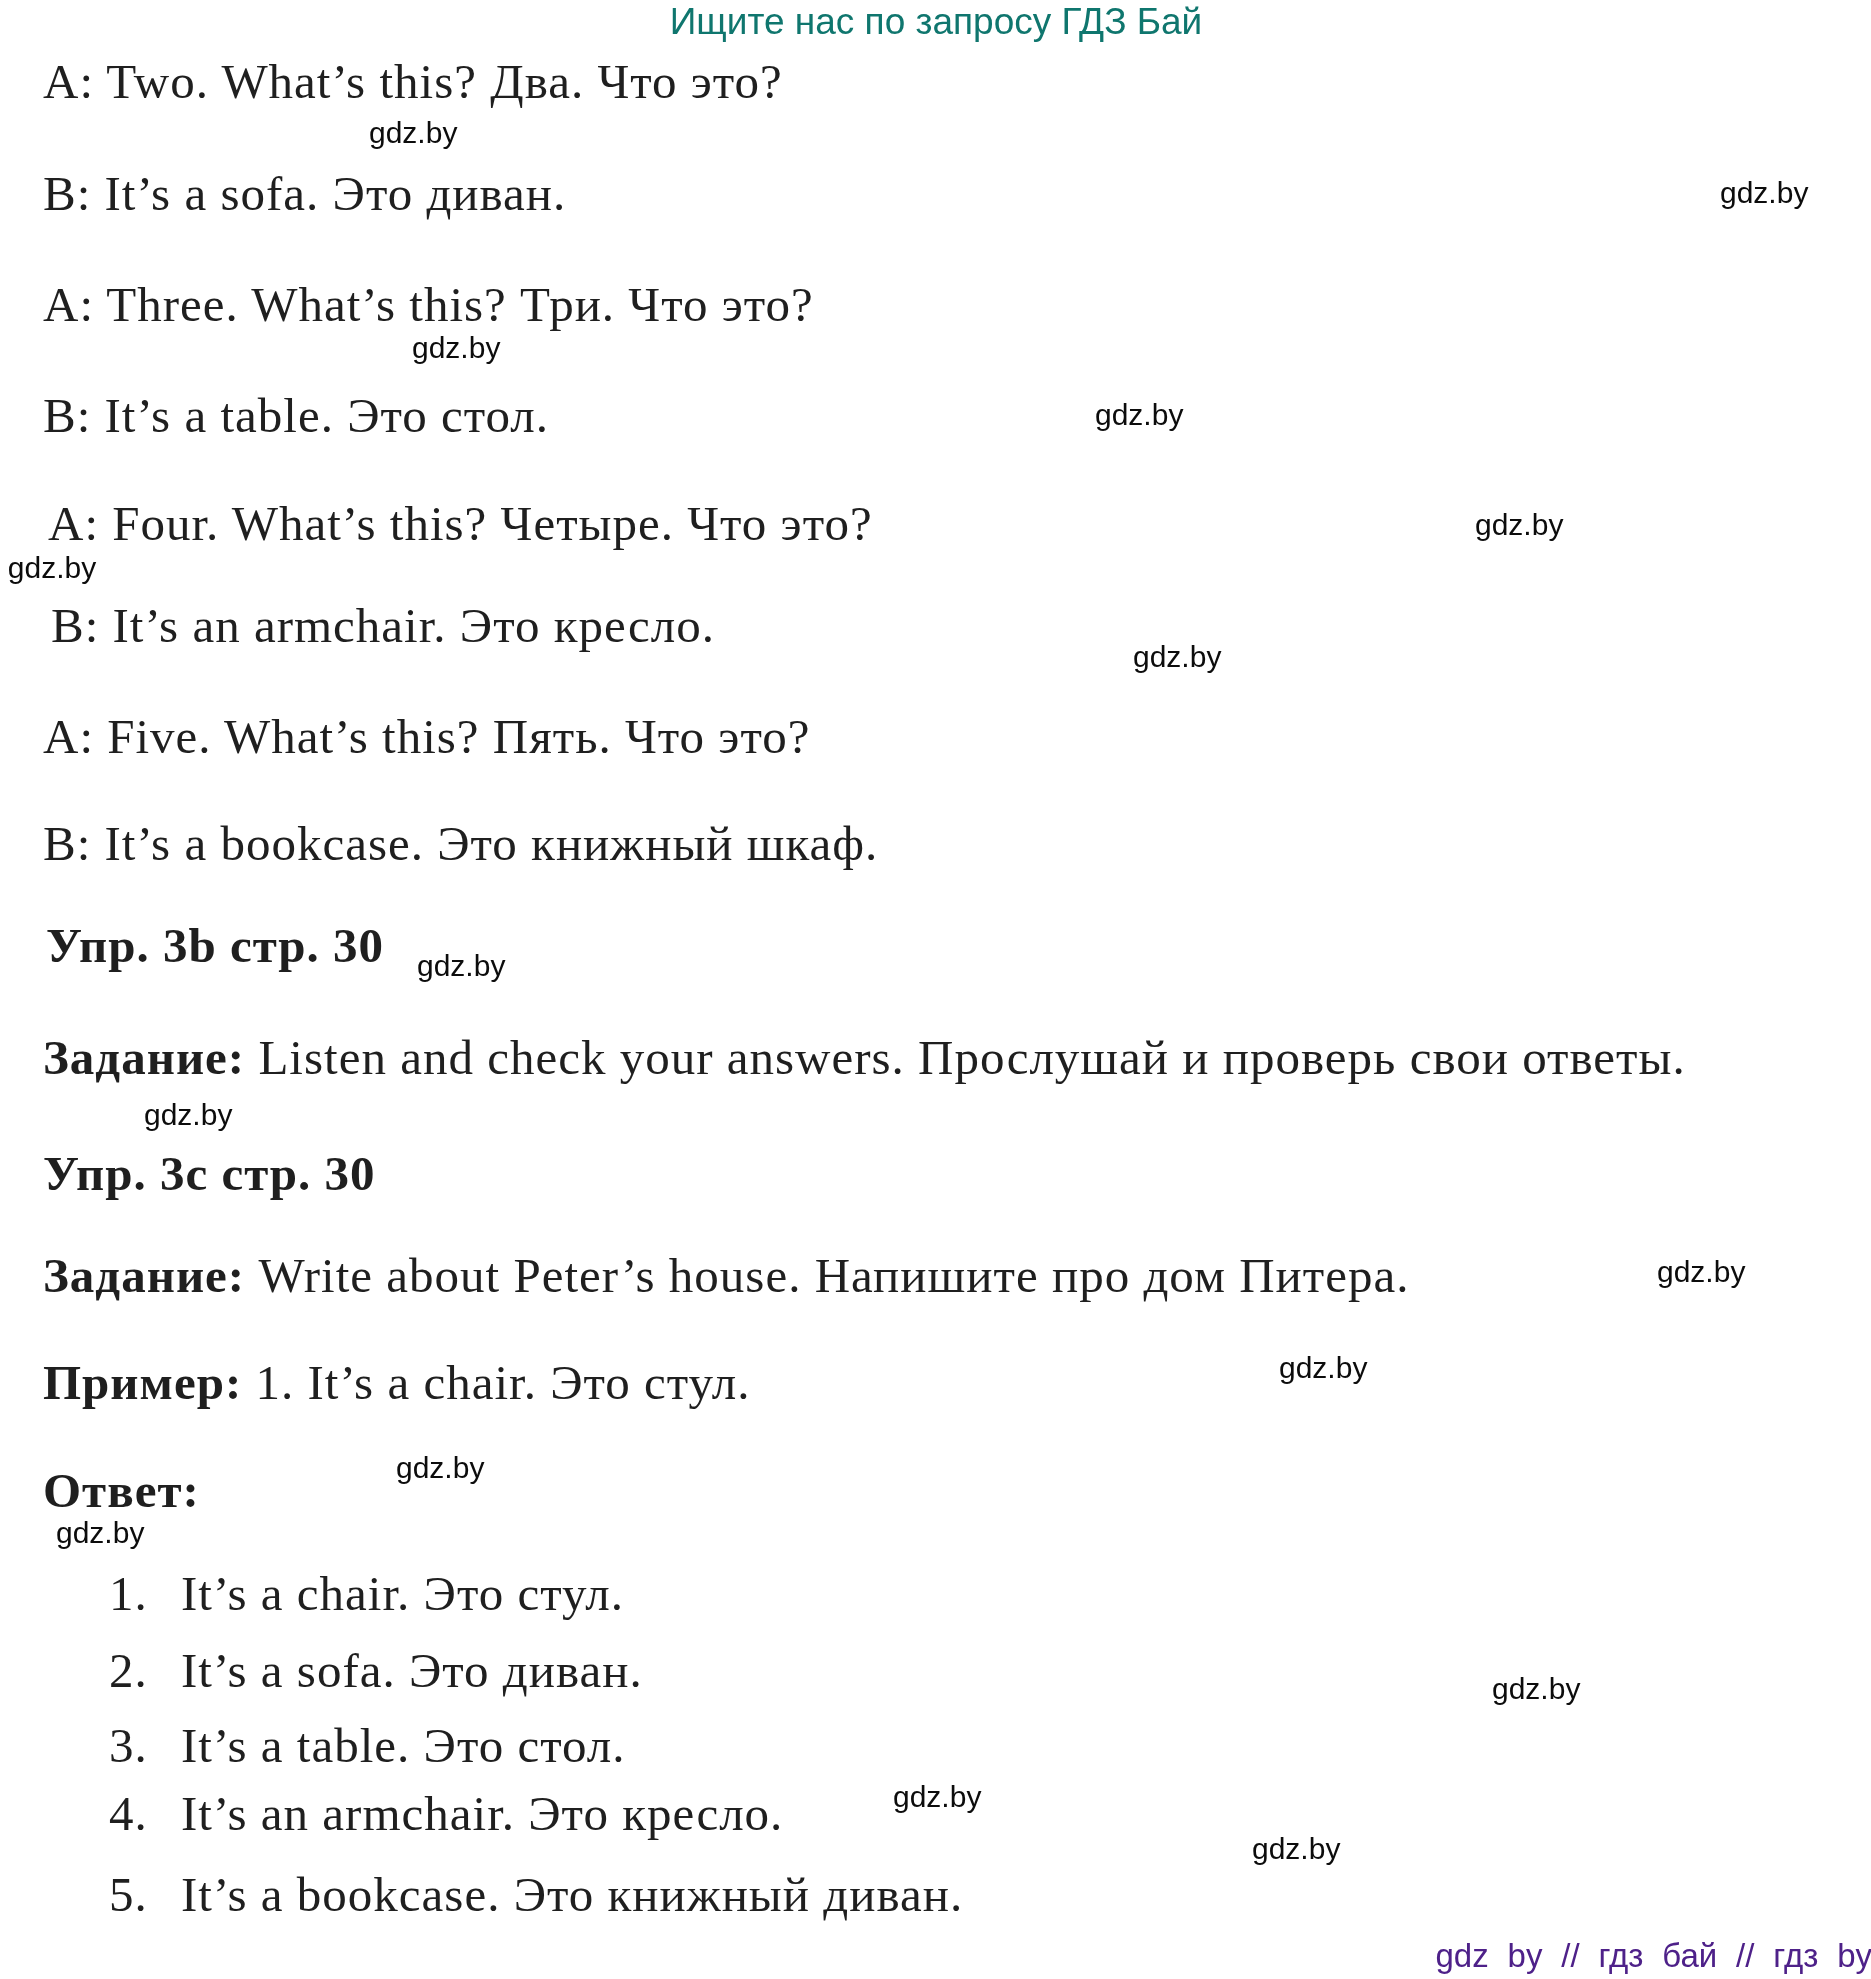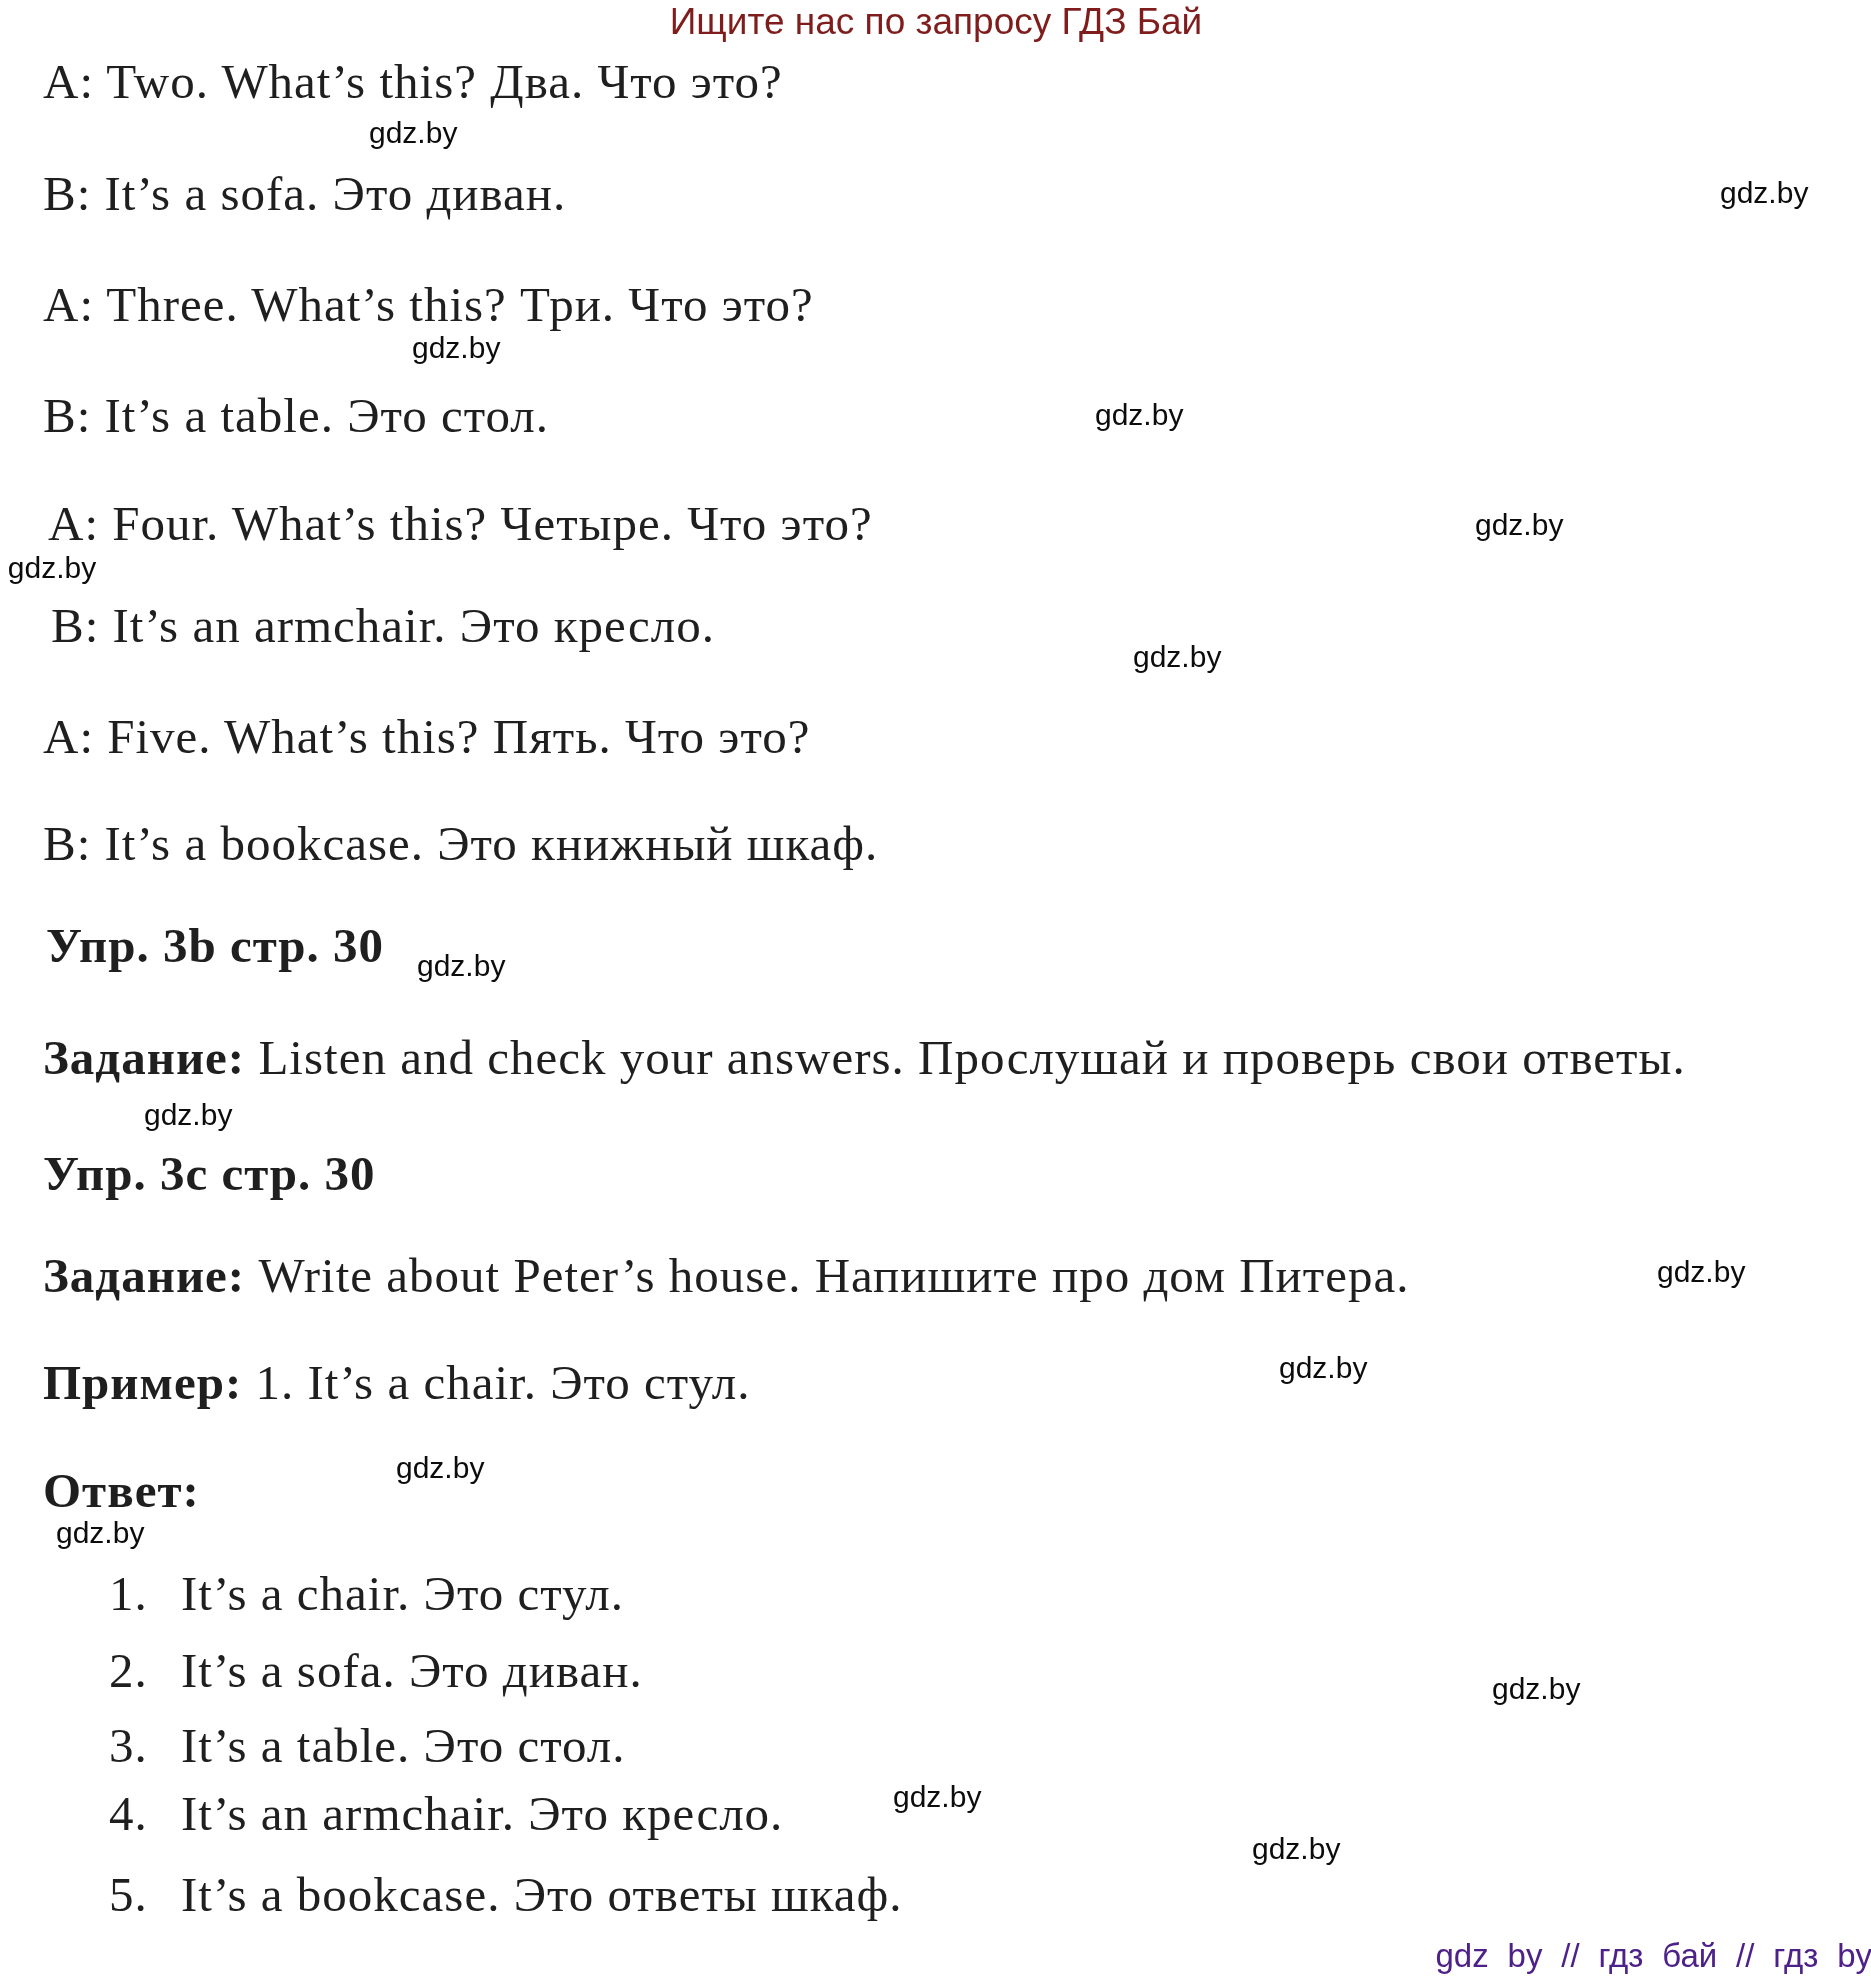--- a/index.html
+++ b/index.html
@@ -58,21 +58,21 @@
     font-family:"Liberation Sans", sans-serif;
     font-size:33px;
     word-spacing:9.7px;
     white-space:nowrap;
   }
 </style>
 </head>
 <body>
 
 <div id="page">
-  <div class="banner" style="color: #7f1d1d;">Ищите нас по запросу ГДЗ Бай</div>
+  <div class="banner" style="color: #0f766e;">Ищите нас по запросу ГДЗ Бай</div>
 
   <div id="lines-container">
       <div class="line" style="left: 29px; top: 56px;"><span>A: Two. What’s this? Два. Что это?</span></div>
       <div class="line" style="left: 29px; top: 168px;"><span>B: It’s a sofa. Это диван.</span></div>
       <div class="line" style="left: 29px; top: 279px;"><span>A: Three. What’s this? Три. Что это?</span></div>
       <div class="line" style="left: 29px; top: 390px;"><span>B: It’s a table. Это стол.</span></div>
       <div class="line" style="left: 34px; top: 498px; text-align: right;"><span>A: Four. What’s this? Четыре. Что это?</span></div>
       <div class="line" style="left: 37px; top: 600px;"><span>B: It’s an armchair. Это кресло.</span></div>
       <div class="line" style="left: 29px; top: 711px;"><span>A: Five. What’s this? Пять. Что это?</span></div>
       <div class="line" style="left: 29px; top: 818px;"><span>B: It’s a bookcase. Это книжный шкаф.</span></div>
@@ -81,21 +81,21 @@
       <div class="line" style="left: 29px; top: 1148px;"><span class="b">Упр. 3c стр. 30</span></div>
       <div class="line" style="left: 29px; top: 1250px;"><span class="b">Задание:</span><span> Write about Peter’s house. Напишите про дом Питера.</span></div>
       <div class="line" style="left: 29px; top: 1357px;"><span class="b">Пример:</span><span> 1. It’s a chair. Это стул.</span></div>
       <div class="line" style="left: 29px; top: 1465px;"><span class="b">Ответ:</span></div>
     </div>
   <div id="answers-container">
       <div class="answer-item" style="top: 1568px;"><span class="num">1.</span><span>It’s a chair. Это стул.</span></div>
       <div class="answer-item" style="top: 1645px;"><span class="num">2.</span><span>It’s a sofa. Это диван.</span></div>
       <div class="answer-item" style="top: 1720px;"><span class="num">3.</span><span>It’s a table. Это стол.</span></div>
       <div class="answer-item" style="top: 1788px;"><span class="num">4.</span><span>It’s an armchair. Это кресло.</span></div>
-      <div class="answer-item" style="top: 1869px;"><span class="num">5.</span><span>It’s a bookcase. Это ответы шкаф.</span></div>
+      <div class="answer-item" style="top: 1869px;"><span class="num">5.</span><span>It’s a bookcase. Это книжный диван.</span></div>
     </div>
   <div id="watermarks-container">
       <div class="wm" style="left: 369px; top: 116px;">gdz.by</div>
       <div class="wm" style="left: 1720px; top: 176px;">gdz.by</div>
       <div class="wm" style="left: 412px; top: 331px;">gdz.by</div>
       <div class="wm" style="left: 1095px; top: 398px;">gdz.by</div>
       <div class="wm" style="left: 1475px; top: 508px;">gdz.by</div>
       <div class="wm" style="left: 7.8px; top: 551px;">gdz.by</div>
       <div class="wm" style="left: 1133px; top: 640px;">gdz.by</div>
       <div class="wm" style="left: 417px; top: 949px;">gdz.by</div>

